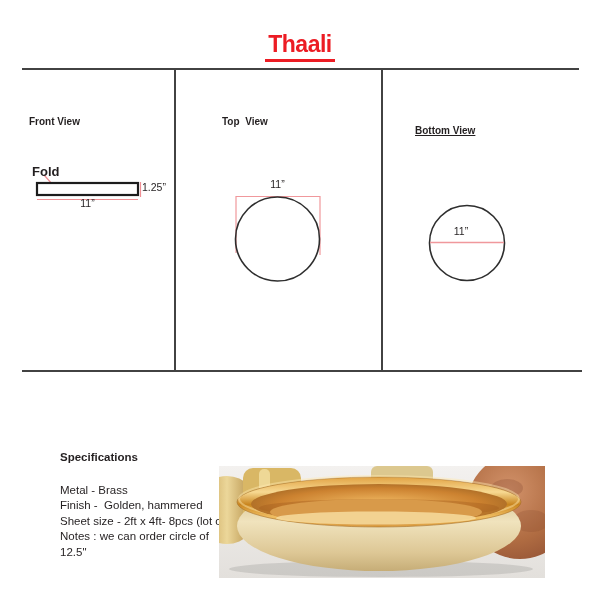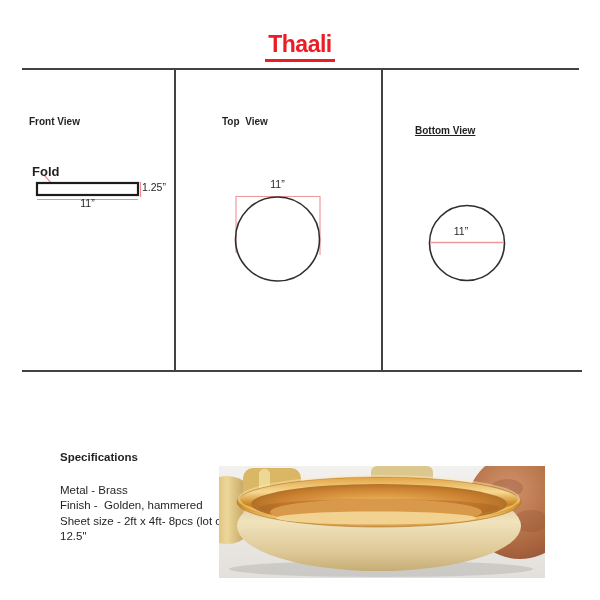--- a/index.html
+++ b/index.html
@@ -61,20 +61,21 @@
   <div class="dim" style="left:142px;top:181px;">1.25”</div>
   <div class="dim center" style="left:37px;top:197px;width:101px;">11”</div>
   <div class="dim center" style="left:235px;top:178px;width:85px;">11”</div>
   <div class="dim center" style="left:430px;top:225px;width:62px;">11”</div>
 
   <div class="specs-heading">Specifications</div>
   <div class="specs-lines">
     <div class="specs-line">Metal - Brass</div>
     <div class="specs-line">Finish -  Golden, hammered</div>
     <div class="specs-line">Sheet size - 2ft x 4ft- 8pcs (lot of</div>
+    <div class="specs-line">Notes : we can order circle of</div>
     <div class="specs-line">12.5"</div>
   </div>
 
   <svg class="photo" viewBox="0 0 326 112">
     <defs>
       <linearGradient id="gBg" x1="0" y1="0" x2="0" y2="1">
         <stop offset="0" stop-color="#f3f1ef"></stop>
           <stop offset="1" stop-color="#e3e0dc"></stop>
       </linearGradient>
       <linearGradient id="gBody" x1="0" y1="0" x2="0" y2="1">

